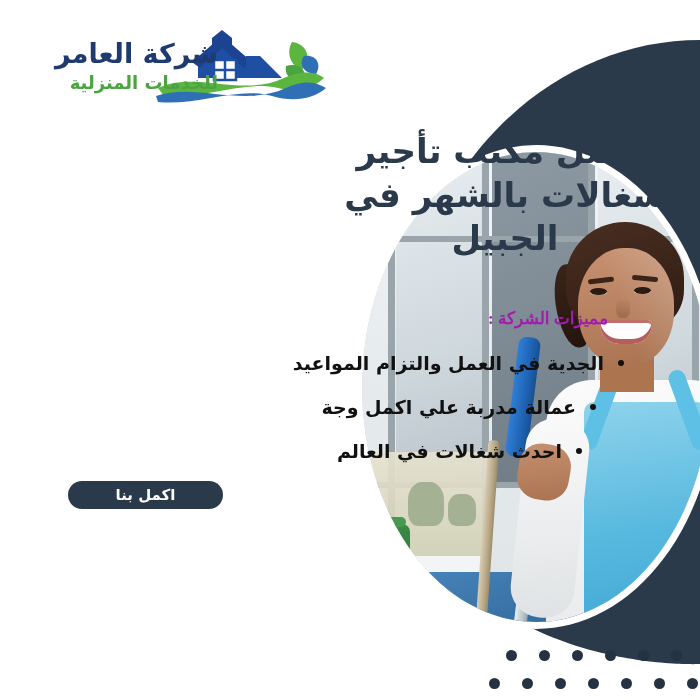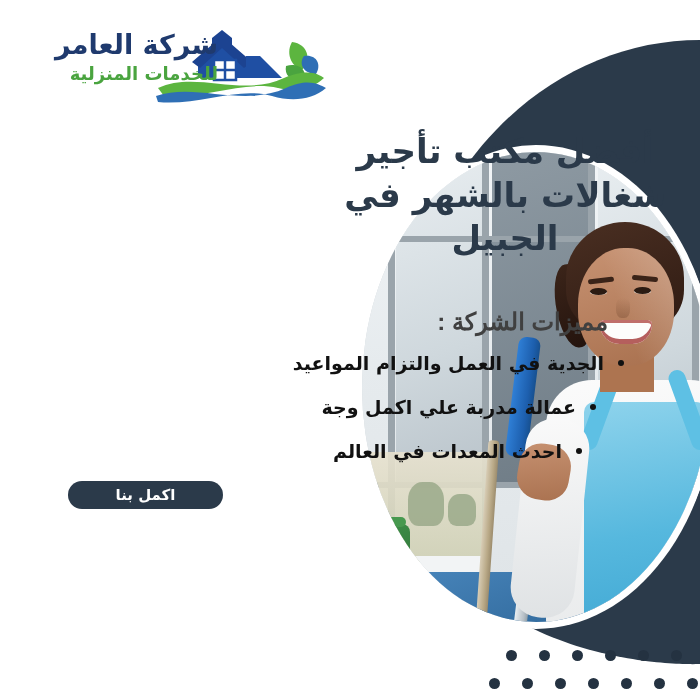--- a/index.html
+++ b/index.html
@@ -80,21 +80,21 @@
   .apron{position:absolute;left:72px;top:190px;width:122px;height:238px;
     background:linear-gradient(170deg,#8ed3ec,#56b8de 55%,#3ea6d2);border-radius:10px 10px 12px 12px;}
   .strap{position:absolute;width:17px;height:84px;background:#5ec0e4;border-radius:10px;}
   .arm{position:absolute;left:6px;top:206px;width:64px;height:200px;
     background:linear-gradient(170deg,#fafafa,#dfe2e4);border-radius:30px;transform:rotate(6deg);}
   .hand{position:absolute;left:6px;top:232px;width:52px;height:56px;
     background:linear-gradient(165deg,#c79272,#a9714f);border-radius:22px;transform:rotate(10deg);}
 
   
   .logo{position:absolute;left:46px;top:26px;width:290px;height:82px;}
-  .logo-text{position:absolute;right:118px;top:5px;text-align:right;line-height:1;}
+  .logo-text{position:absolute;right:118px;top:14px;text-align:right;line-height:1;}
   .logo-main{
     font-family:"DejaVu Sans","Liberation Sans",sans-serif;
     font-size:27px;font-weight:700;color:#1f3a6e;letter-spacing:0;white-space:nowrap;
   }
   .logo-sub{
     font-family:"DejaVu Sans","Liberation Sans",sans-serif;
     font-size:18px;font-weight:700;color:#4aa43f;margin-top:7px;white-space:nowrap;
   }
 
   
@@ -102,22 +102,22 @@
     position:absolute;right:30px;top:130px;width:330px;
     text-align:center;
     font-family:"DejaVu Sans","Liberation Sans",sans-serif;
     font-size:34px;line-height:1.28;font-weight:700;color:#2b3a4a;
     letter-spacing:0;
   }
 
   
   .feat-title{
     position:absolute;right:92px;top:308px;
-    font-size:24px;font-weight:700;color:#404040;
-    font-family:Liberation Sans, sans-serif;
+    font-size:17px;font-weight:700;color:#a21caf;
+    font-family:Liberation Serif, serif;
     direction:rtl;white-space:nowrap;
   }
   .feat-list{position:absolute;right:76px;top:352px;width:262px;direction:rtl;margin:0;padding:0;list-style:none;}
   .feat-item{
     display:flex;align-items:center;justify-content:flex-start;
     font-size:19px;font-weight:700;color:#111111;
     font-family:"DejaVu Sans","Liberation Sans",sans-serif;
     margin-bottom:22px;white-space:nowrap;
   }
   .bullet{
@@ -255,21 +255,21 @@
     <li class="feat-item">
       <span class="bullet"></span>
       <span>الجدية في العمل والتزام المواعيد</span>
     </li>
     <li class="feat-item">
       <span class="bullet"></span>
       <span>عمالة مدربة علي اكمل وجة</span>
     </li>
     <li class="feat-item">
       <span class="bullet"></span>
-      <span>احدث المعدات في العالم</span>
+      <span>احدث شغالات في العالم</span>
     </li>
   </ul>
 
   <button class="cta">اكمل بنا</button>
 
   <div class="dots">
     <span class="dot" style="left:6px;top:6px;"></span>
     <span class="dot" style="left:39px;top:6px;"></span>
     <span class="dot" style="left:72px;top:6px;"></span>
     <span class="dot" style="left:105px;top:6px;"></span>

